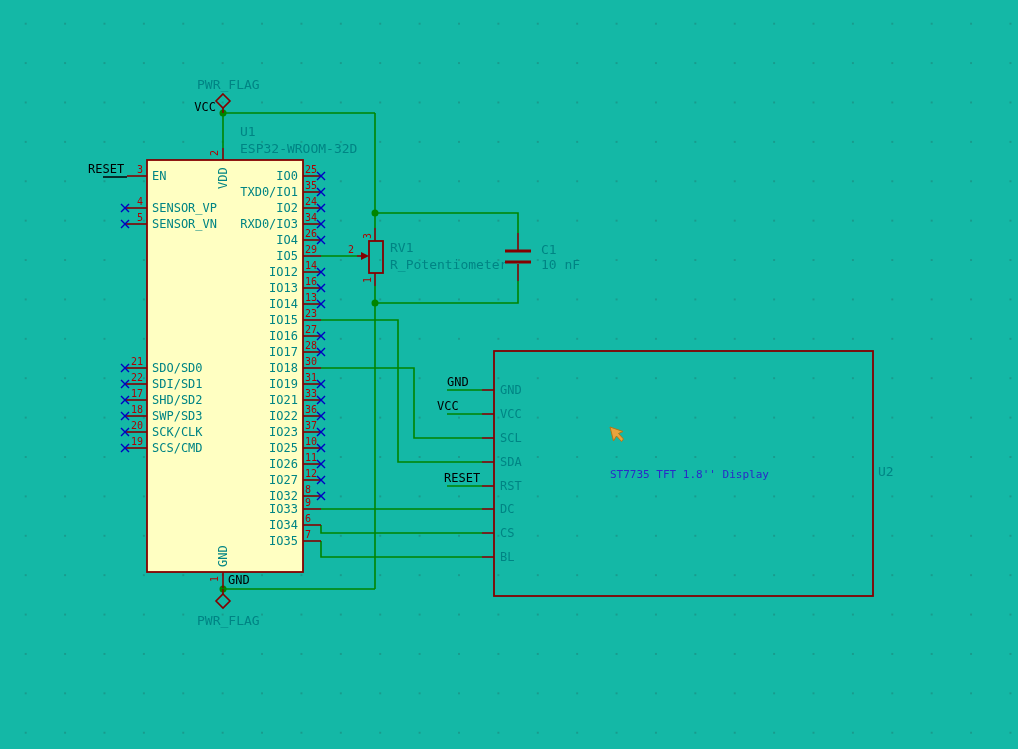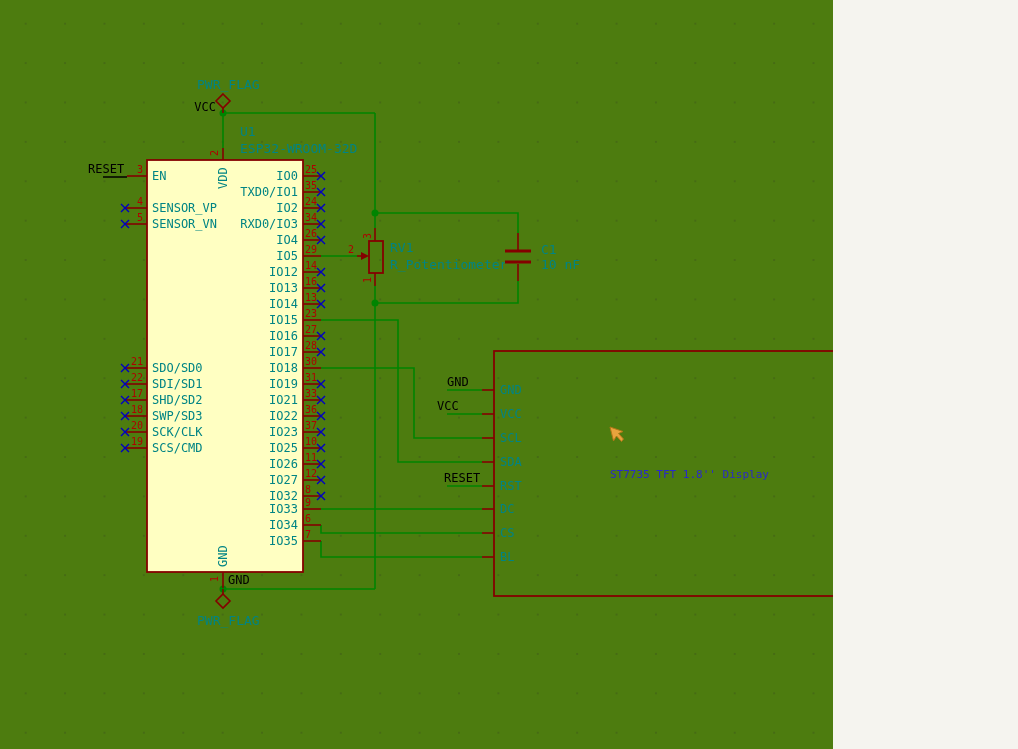--- a/index.html
+++ b/index.html
@@ -1,16 +1,16 @@
 <!DOCTYPE html>
 <html><head>
 <meta charset="utf-8">
 <style>
   html,body{margin:0;padding:0;background:#F5F4EF;}
-  .canvas{position:relative;width:833px;height:749px;background:#4d7c0f;overflow:hidden;
+  .canvas{position:relative;width:1018px;height:749px;background:#14b8a6;overflow:hidden;
           font-family:"DejaVu Sans Mono",monospace;}
   .grid{position:absolute;inset:0;
         background-image:radial-gradient(circle,rgba(40,40,40,0.20) 0.9px,transparent 1.3px);
         background-size:39.4px 39.4px;background-position:6px 4px;}
   svg{position:absolute;left:0;top:0;}
   .stub{stroke:#840000;stroke-width:1.6;fill:none;}
   .plate{stroke:#840000;stroke-width:3;fill:none;}
   .wire{stroke:#008400;stroke-width:1.6;fill:none;}
   .outline{stroke:#840000;stroke-width:1.8;fill:none;}
   .body{fill:#FFFFC2;stroke:#840000;stroke-width:1.8;}

